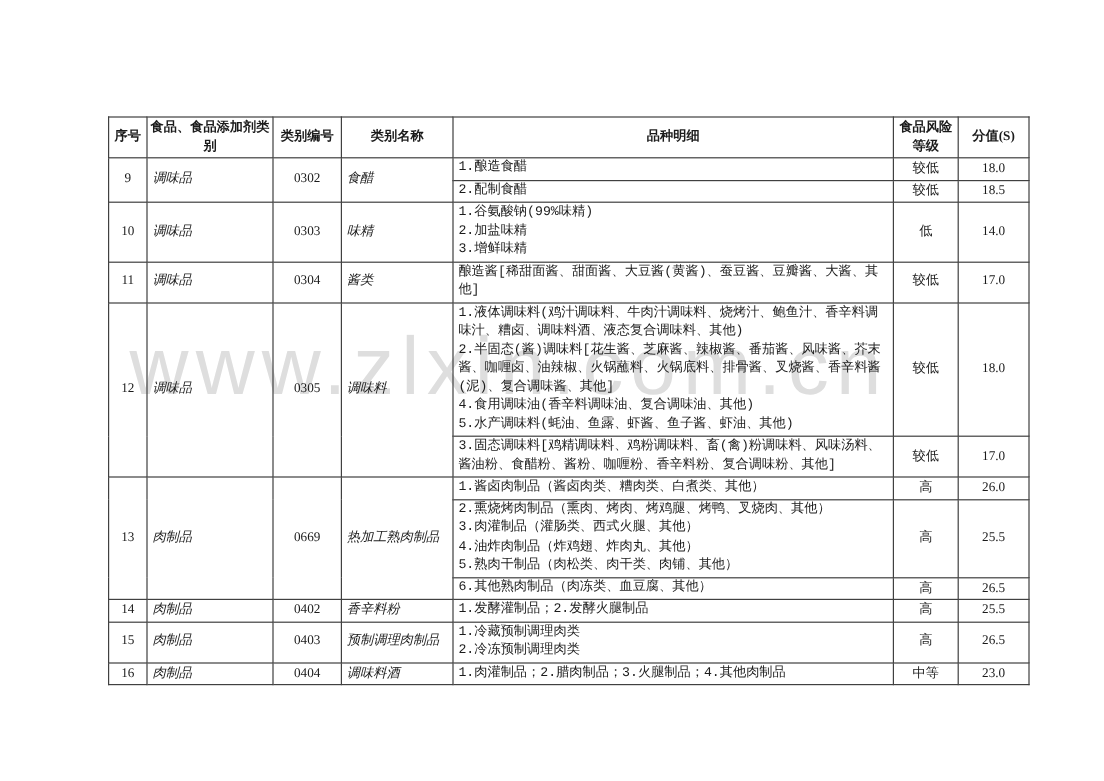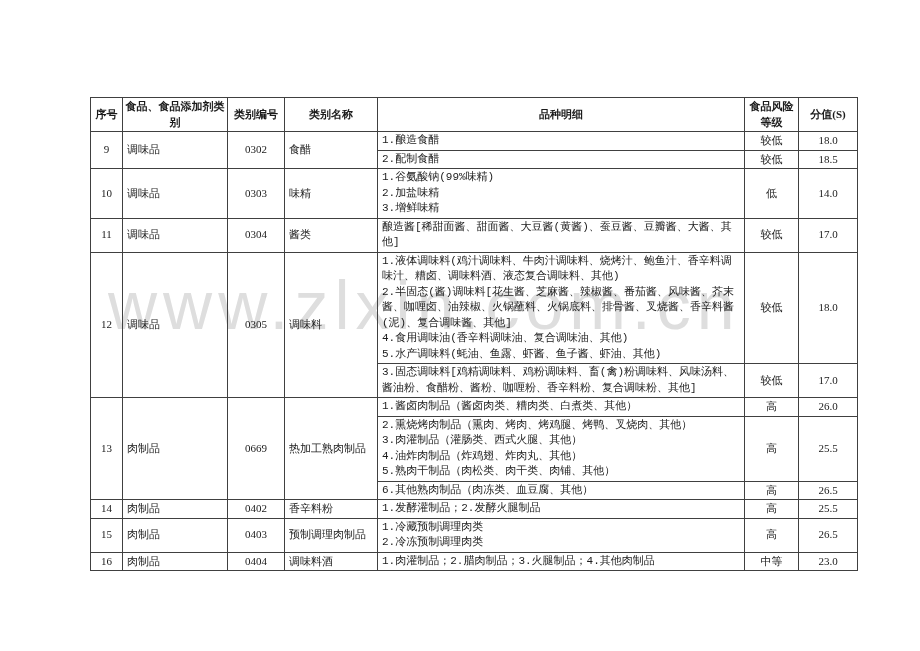--- a/index.html
+++ b/index.html
@@ -16,21 +16,21 @@
   table.doc-table{
     position:absolute;left:90px;top:97px;width:767px;z-index:2;
     border-collapse:collapse;table-layout:fixed;background:transparent;
   }
   .doc-table th,.doc-table td{
     border:1px solid #404040;color:#1b1b1b;font-size:11px;line-height:15.5px;
     padding:1px 4px;vertical-align:middle;word-break:break-all;background:transparent;
   }
   .doc-table th{font-weight:bold;text-align:center;height:31px;padding:1px 2px;}
   .c-seq,.c-code,.c-risk,.c-score{text-align:center;}
-  .c-cat,.c-name{text-align:left;padding-left:6px;}
+  .c-cat,.c-name{text-align:left;padding-left:6px;font-style:italic;}
   .c-detail{font-size:10.5px;padding:1px 3px;font-family:Liberation Mono, monospace;}
   .c-detail .detail-line{min-height:15.5px;}
 </style>
 </head>
 <body>
 
 <div class="page">
   <div class="watermark">www.zlxin.com.cn</div>
   <table class="doc-table">
     <colgroup>

